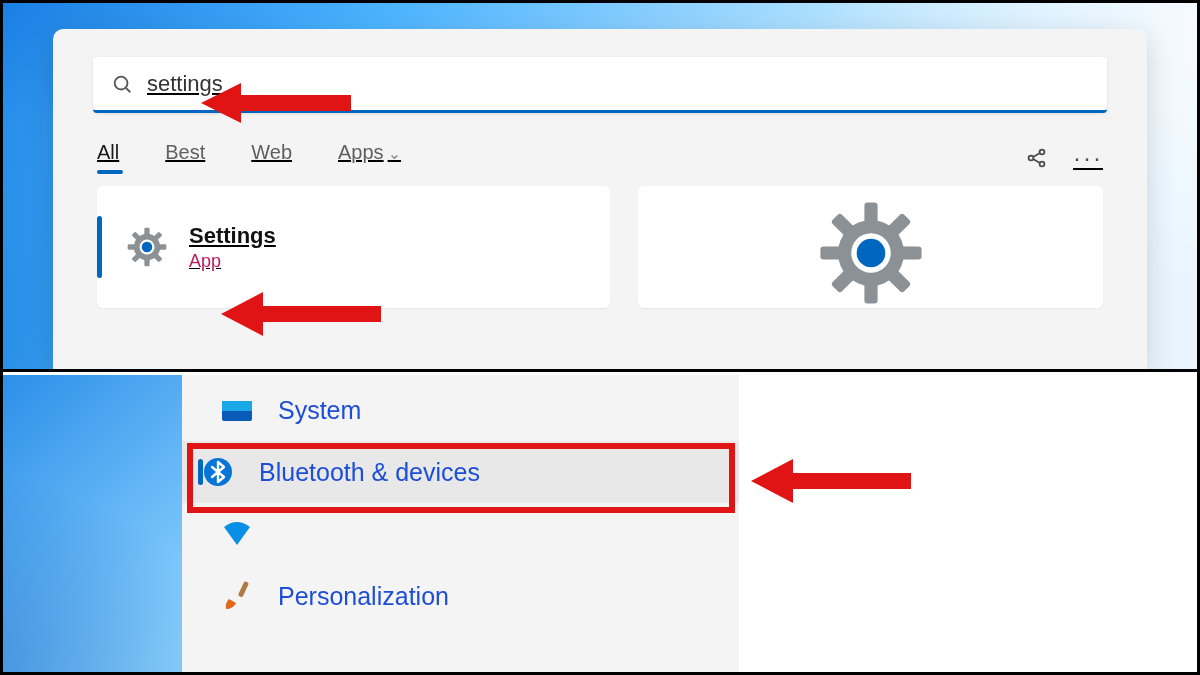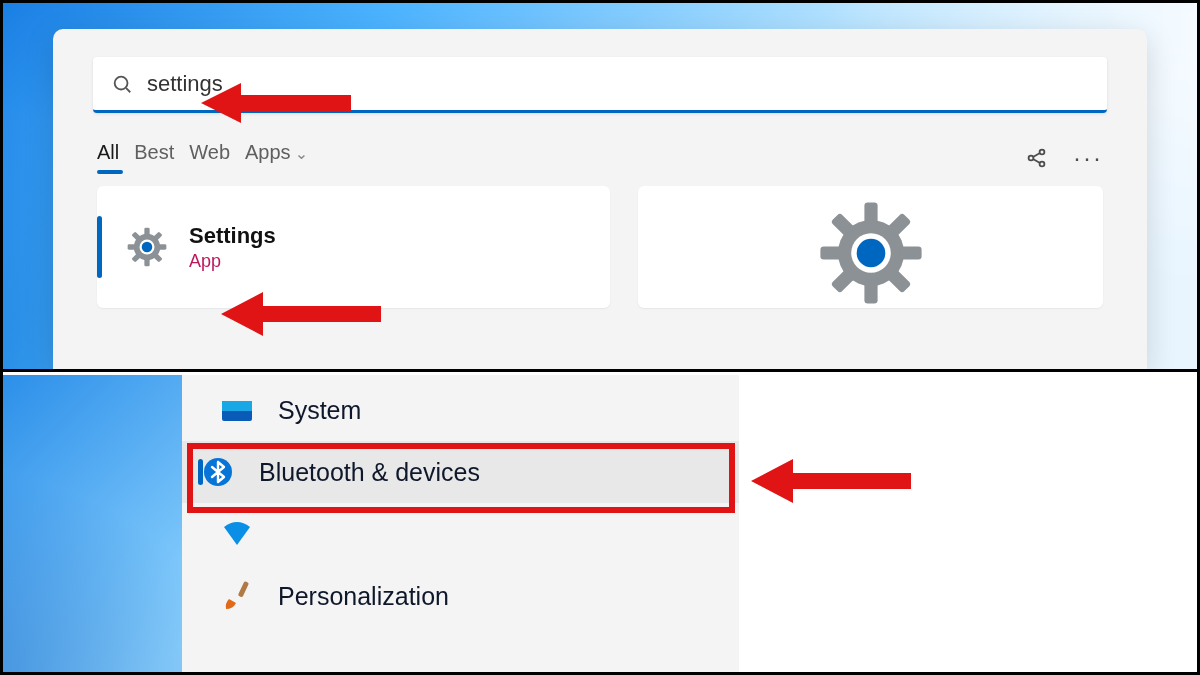--- a/index.html
+++ b/index.html
@@ -17,38 +17,39 @@
     position: absolute; inset: 0;
     background:
       radial-gradient(900px 600px at 110% -10%, rgba(255,255,255,.9), transparent 55%),
       radial-gradient(700px 500px at -10% 100%, rgba(0,99,199,.6), transparent 55%);
   }
 
   .search-window {
     position: absolute; left: 50px; top: 26px; right: 50px; bottom: 0;
     background: #f4f4f5; border-radius: 10px 10px 0 0; padding: 0;
     box-shadow: 0 8px 30px rgba(0,0,0,.15);
+    text-decoration: underline;
   }
 
   .search-bar {
     margin: 28px 40px 0 40px;
     background: #fff; border-radius: 4px;
     border-bottom: 3px solid #0067c0;
     display: flex; align-items: center;
     height: 56px; padding: 0 18px;
     box-shadow: 0 1px 3px rgba(0,0,0,.1);
   }
   .search-bar .icon { color: #555; display: flex; }
   .search-bar input {
     border: none; outline: none; font-size: 22px; color: #333;
     margin-left: 14px; flex: 1; background: transparent;
   }
 
   .tab-row {
-    display: flex; align-items: center; gap: 15px;
+    display: flex; align-items: center; gap: 46px;
     margin: 28px 44px 0 44px;
     color: #5f5f5f; font-size: 20px;
   }
   .tab { position: relative; padding-bottom: 10px; cursor: pointer; }
   .tab.active { color: #1a1a1a; }
   .tab.active::after {
     content: ""; position: absolute; left: 0; bottom: 0; width: 26px; height: 4px;
     background: #0067c0; border-radius: 4px;
   }
   .tab .chev { font-size: 16px; color: #8a8a8a; margin-left: 4px; }
@@ -101,21 +102,21 @@
     background: #f4f4f4;
     padding-top: 4px;
   }
   .right-blank {
     position: absolute; left: 736px; right: 0; top: 0; bottom: 0;
     background: #fff;
   }
 
   .nav-item {
     display: flex; align-items: center; gap: 26px;
-    padding: 16px 18px 16px 40px; font-size: 25px; color: #0f172a;
+    padding: 16px 18px 16px 40px; font-size: 25px; color: #1d4ed8;
     position: relative; cursor: pointer;
   }
   .nav-item.selected { background: #e8e8e9; padding-left: 21px; }
   .nav-item.selected::before {
     content: ""; position: absolute; left: 16px; top: 18px; bottom: 18px; width: 5px;
     background: #0067c0; border-radius: 4px;
   }
   .nav-icon { width: 30px; height: 30px; display: flex; align-items: center; justify-content: center; }
 
   .red-box {

